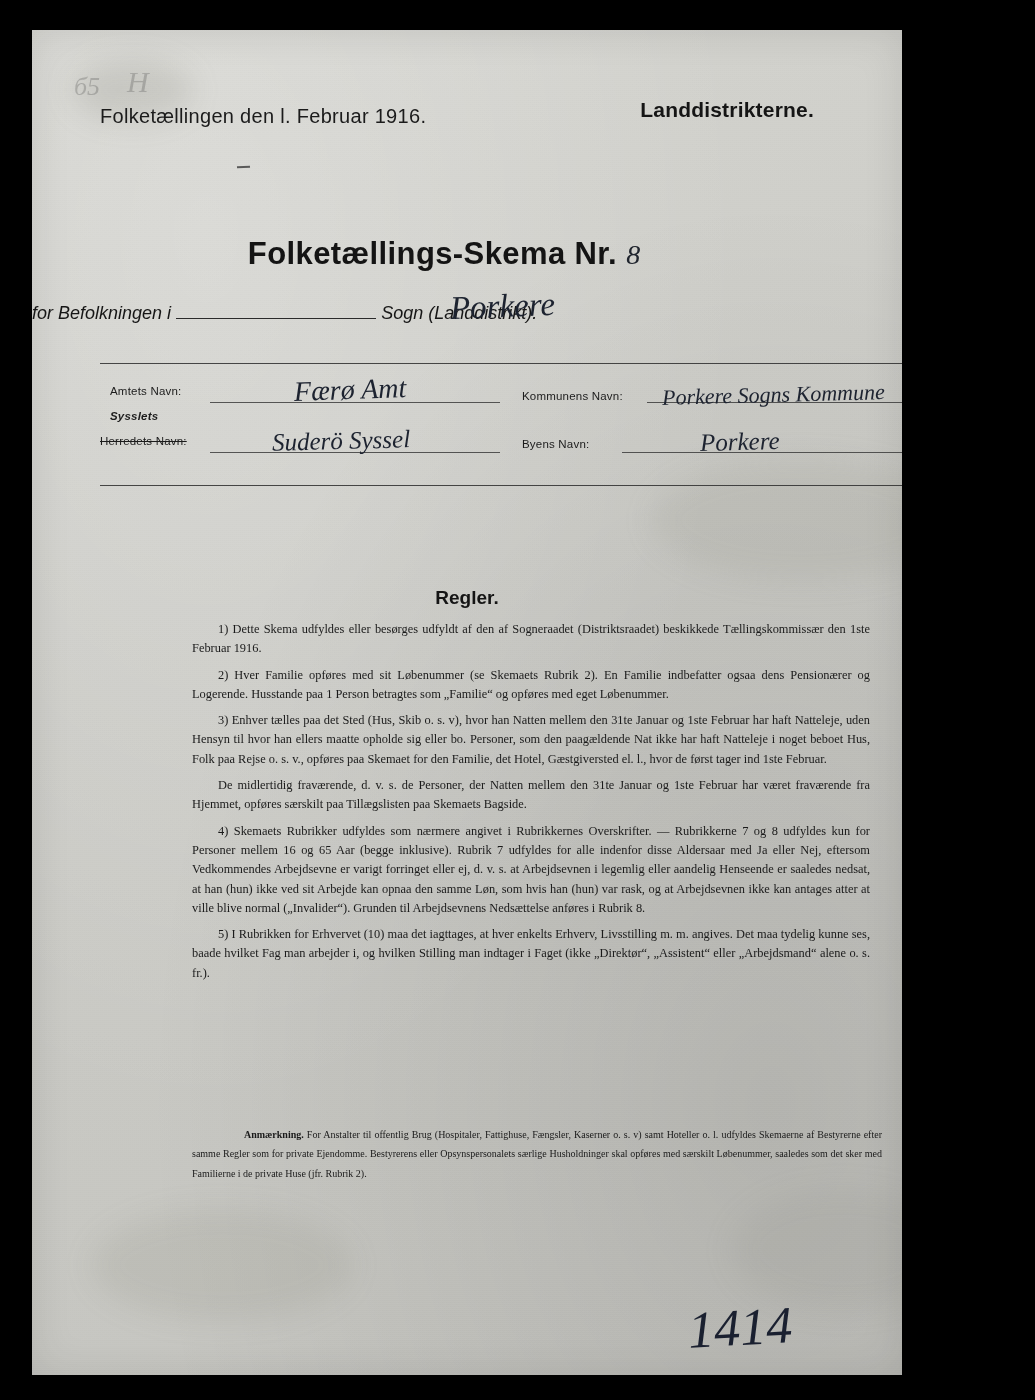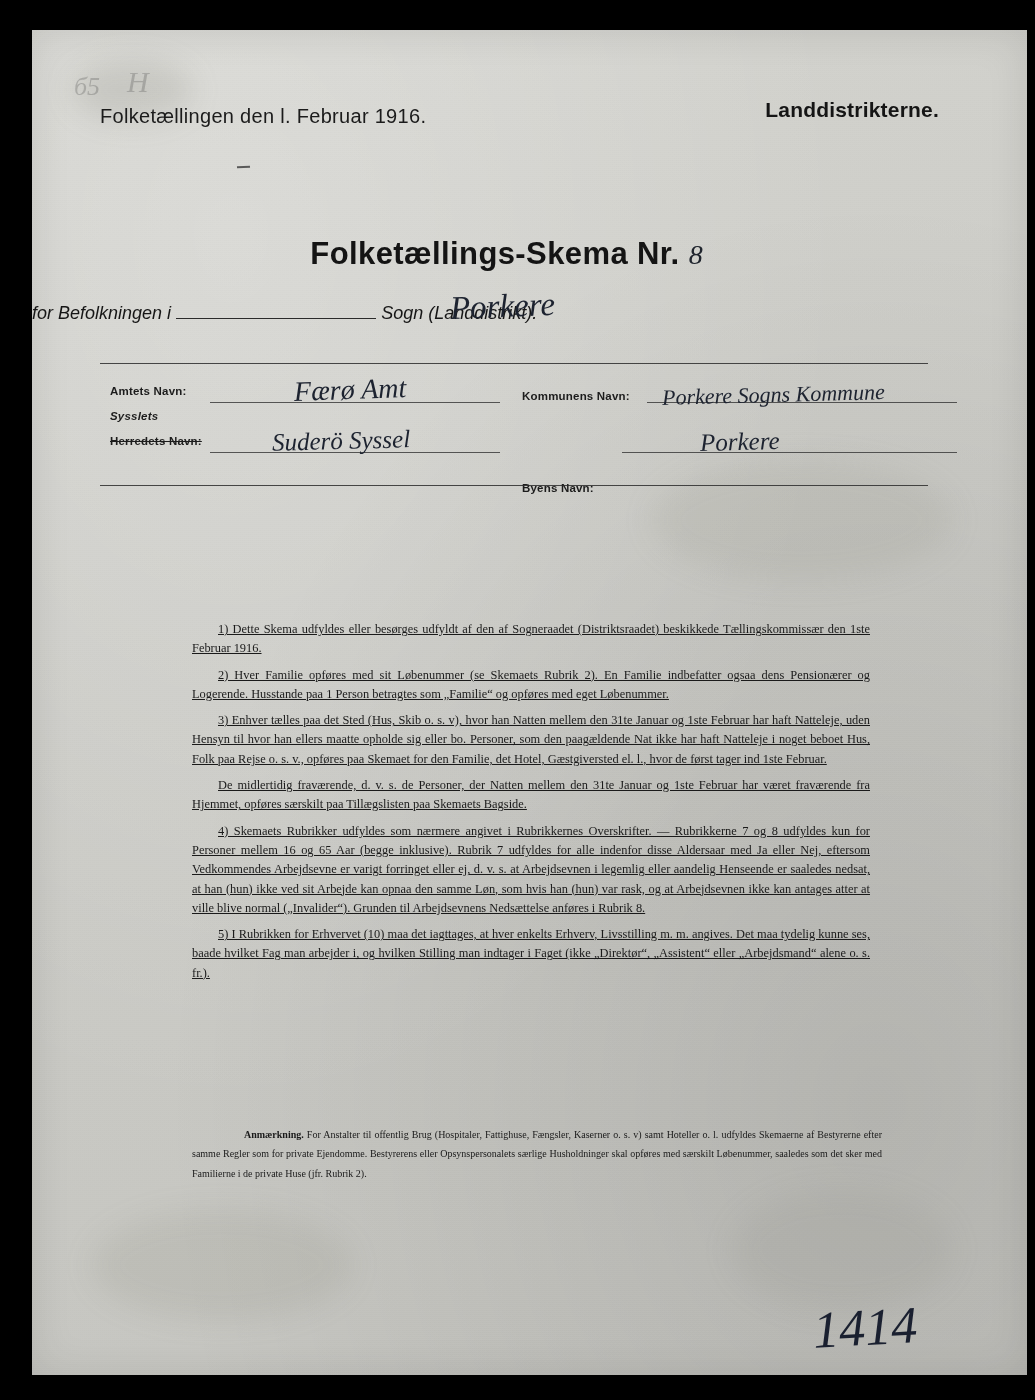--- a/index.html
+++ b/index.html
@@ -10,21 +10,21 @@
   body {
     width: 1035px;
     height: 1400px;
     overflow: hidden;
     font-family: "Liberation Serif", serif;
   }
   .page {
     position: absolute;
     left: 32px;
     top: 30px;
-    width: 995px;
+    width: 870px;
     height: 1345px;
     background: #cfcfcb;
     background-image:
       radial-gradient(ellipse at 20% 15%, rgba(255,255,255,0.22), rgba(255,255,255,0) 55%),
       radial-gradient(ellipse at 85% 80%, rgba(0,0,0,0.10), rgba(0,0,0,0) 60%),
       linear-gradient(170deg, #d4d4cf 0%, #cbcbc6 45%, #c6c6c1 100%);
     box-shadow: inset 0 0 40px rgba(0,0,0,0.10);
     overflow: hidden;
   }
   .paper-noise {
@@ -125,21 +125,21 @@
     position: absolute;
     background: #2b2b2b;
     height: 1px;
     opacity: .85;
   }
   
   .fld-label {
     position: absolute;
     font-family: "Liberation Sans", sans-serif;
     font-size: 11.5px;
-    font-weight: bold;
+    font-weight: normal;
     color: #1c1c1c;
     letter-spacing: .2px;
   }
   .fld-label.italic { font-style: italic; font-weight: bold; }
   .strike { text-decoration: line-through; }
   .fld-line {
     position: absolute;
     height: 1px;
     background: #333;
     opacity: .8;
@@ -165,21 +165,21 @@
   .body-text {
     position: absolute;
     left: 160px;
     width: 690px;
     font-family: "Liberation Serif", serif;
     font-size: 12.4px;
     line-height: 19.3px;
     color: #1a1a1a;
     text-align: justify;
   }
-  .body-text p { margin: 0 12px 7px 0; text-decoration: underline; }
+  .body-text p { margin: 0 12px 7px 0; }
   .body-text p.indent { text-indent: 26px; }
   .sp { letter-spacing: 1.4px; }
   .note {
     position: absolute;
     left: 160px;
     width: 690px;
     top: 1095px;
     font-family: Liberation Serif, serif;
     font-size: 10px;
     line-height: 19.3px;
@@ -243,32 +243,33 @@
 
   <div class="fld-label" style="left:78px;top:355px;">Amtets Navn:</div>
   <div class="fld-line" style="left:178px;top:372px;width:290px;"></div>
   <div class="hw" style="left:262px;top:344px;font-size:28px;transform:rotate(-2deg);">Færø Amt</div>
 
   <div class="fld-label" style="left:490px;top:360px;">Kommunens Navn:</div>
   <div class="fld-line" style="left:615px;top:372px;width:310px;"></div>
   <div class="hw" style="left:630px;top:352px;font-size:22px;transform:rotate(-1.5deg);">Porkere Sogns Kommune</div>
 
   <div class="fld-label italic" style="left:78px;top:380px;">Sysslets</div>
-  <div class="fld-label" style="left:78px;top:405px;">
+  <div class="fld-label" style="left:68px;top:405px;">
     <span class="strike">Herredets Navn:</span>
   </div>
   <div class="fld-line" style="left:178px;top:422px;width:290px;"></div>
   <div class="hw" style="left:240px;top:397px;font-size:25px;transform:rotate(-1.5deg);">Suderö Syssel</div>
 
-  <div class="fld-label" style="left:490px;top:408px;margin-top:44px;">Byens Navn:</div>
+  <div class="fld-label" style="left:490px;top:408px;">Byens Navn:</div>
   <div class="fld-line" style="left:590px;top:422px;width:335px;"></div>
   <div class="hw" style="left:668px;top:398px;font-size:25px;transform:rotate(-1.5deg);">Porkere</div>
 
   <div class="rule" style="left:68px;top:455px;width:828px;"></div>
 
+  <div class="regler-h">Regler.</div>
 
   <div class="body-text" style="top:590px;">
     <p class="indent">1) Dette Skema udfyldes eller besørges udfyldt af den af Sogneraadet (Distriktsraadet) beskikkede Tællingskommissær den 1ste Februar 1916.</p>
     <p class="indent">2) Hver Familie opføres med sit Løbenummer (se Skemaets Rubrik 2). En Familie indbefatter ogsaa dens Pensionærer og Logerende. Husstande paa 1 Person betragtes som „Familie“ og opføres med eget Løbenummer.</p>
     <p class="indent">3) Enhver tælles paa det Sted (Hus, Skib o. s. v), hvor han Natten mellem den 31te Januar og 1ste Februar har haft Natteleje, uden Hensyn til hvor han ellers maatte opholde sig eller bo. Personer, som den paagældende Nat ikke har haft Natteleje i noget beboet Hus, Folk paa Rejse o. s. v., opføres paa Skemaet for den Familie, det Hotel, Gæstgiversted el. l., hvor de først tager ind 1ste Februar.</p>
     <p class="indent">De midlertidig fraværende, d. v. s. de Personer, der Natten mellem den 31te Januar og 1ste Februar har været fraværende fra Hjemmet, opføres særskilt paa Tillægslisten paa Skemaets Bagside.</p>
     <p class="indent">4) Skemaets Rubrikker udfyldes som nærmere angivet i Rubrikkernes Overskrifter. — Rubrikkerne 7 og 8 udfyldes kun for Personer mellem 16 og 65 Aar (begge inklusive). Rubrik 7 udfyldes for alle indenfor disse Aldersaar med Ja eller Nej, eftersom Vedkommendes Arbejdsevne er varigt forringet eller ej, d. v. s. at Arbejdsevnen i legemlig eller aandelig Henseende er saaledes nedsat, at han (hun) ikke ved sit Arbejde kan opnaa den samme Løn, som hvis han (hun) var rask, og at Arbejdsevnen ikke kan antages atter at ville blive normal („Invalider“). Grunden til Arbejdsevnens Nedsættelse anføres i Rubrik 8.</p>
     <p class="indent">5) I Rubrikken for Erhvervet (10) maa det iagttages, at hver enkelts Erhverv, Livsstilling m. m. angives. Det maa tydelig kunne ses, baade hvilket Fag man arbejder i, og hvilken Stilling man indtager i Faget (ikke „Direktør“, „Assistent“ eller „Arbejdsmand“ alene o. s. fr.).</p>
   </div>
 

